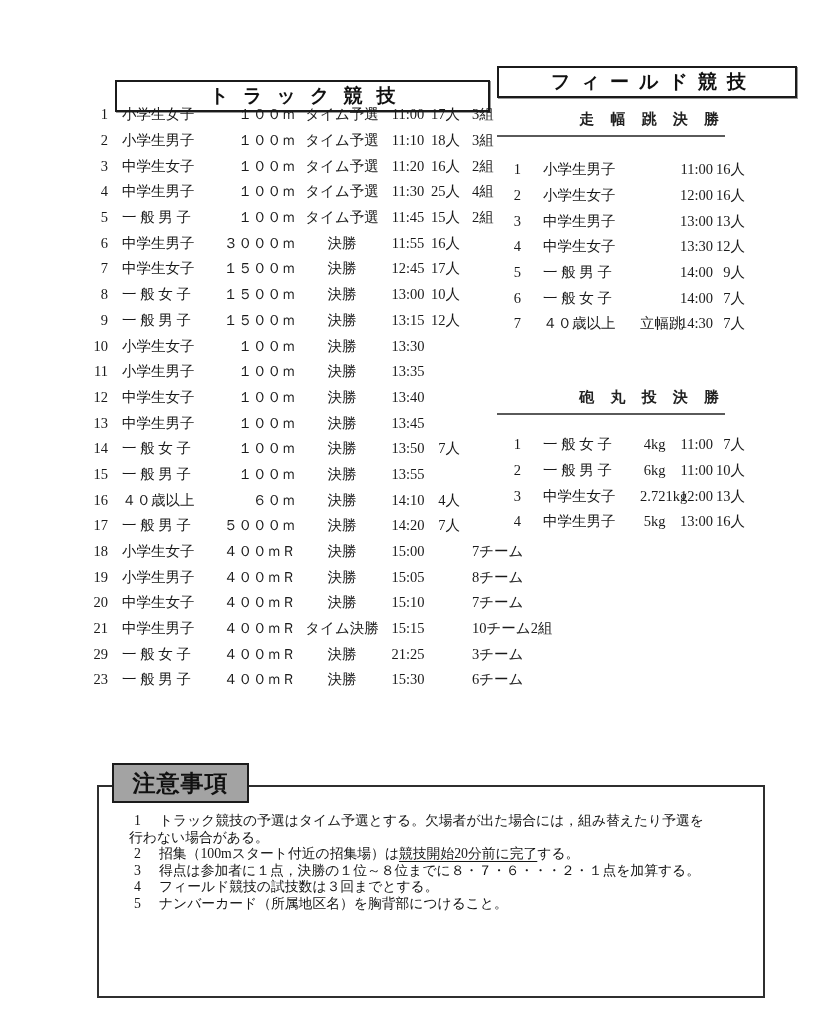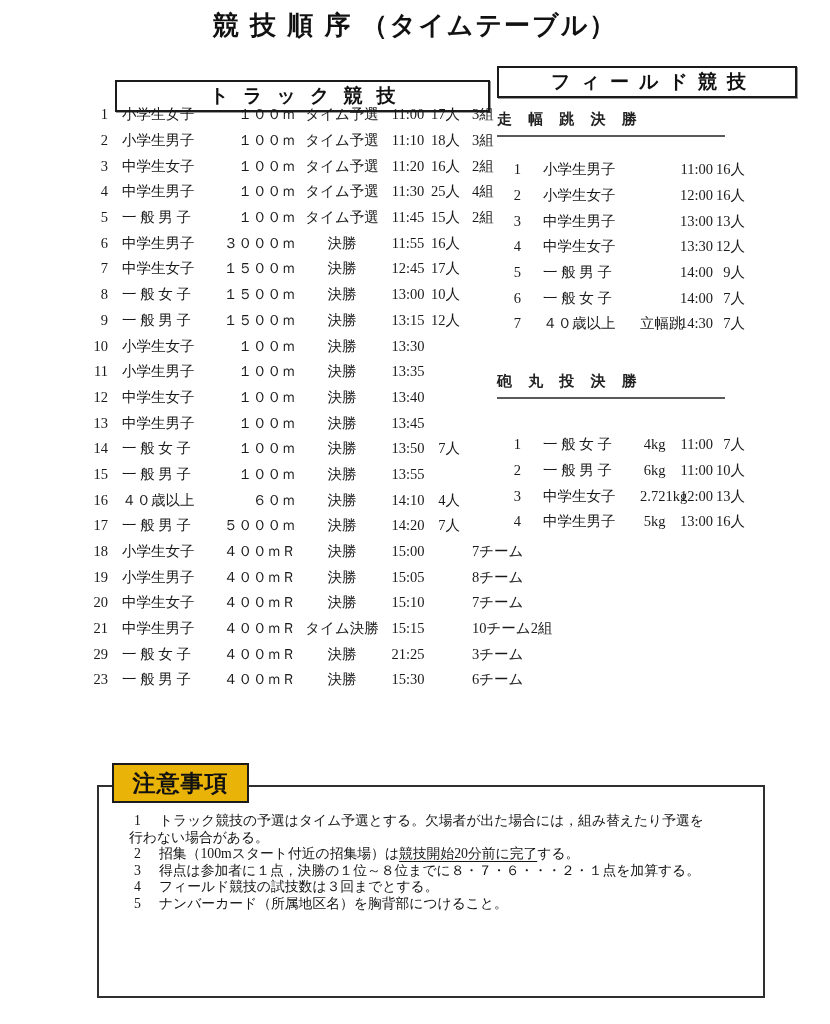--- a/index.html
+++ b/index.html
@@ -37,60 +37,59 @@
   .c-cat     { padding-left:14px; white-space:nowrap; }
   .c-event   { text-align:right;  white-space:nowrap; }
   .c-round   { text-align:center; white-space:nowrap; }
   .c-time    { text-align:center; white-space:nowrap; }
   .c-entries { text-align:right;  padding-right:4px; white-space:nowrap; }
   .c-groups  { text-align:left;   padding-left:8px;  white-space:nowrap; }
 
   
   .sub-head {
     position:absolute; left:497px; width:228px;
-    text-align:left; font-weight:bold; font-size:15px;
+    text-align:right; font-weight:bold; font-size:15px;
     letter-spacing:6px; padding-bottom:6px;
     border-bottom:2px solid #5a5a5a; color:#222;
   }
   .sub-head.lj { top:110px; }
-  .sub-head.sp { top:372px; }
+  .sub-head.sp { top:388px; }
 
   .field-table { position:absolute; left:497px; width:270px; font-size:14.5px; }
   .field-table.lj { top:157px; }
   .field-table.sp { top:432px; }
   .f-row {
     display:grid; height:25.7px; align-items:center;
     grid-template-columns:24px 88px 60px 44px 36px;
   }
   .f-cat   { padding-left:22px; white-space:nowrap; }
   .f-extra { text-align:center; white-space:nowrap;margin-left:31px; }
   .f-time  { text-align:right; white-space:nowrap; }
 
   
   .notes-box {
     position:absolute; left:97px; top:785px; width:668px; height:213px;
     border:2px solid #2f2f2f; background:#fff;
   }
   .notes-label {
     position:absolute; left:112px; top:763px; width:137px; height:40px;
-    border:2px solid #1b1b1b; background:#eab308; z-index:3;
+    border:2px solid #1b1b1b; background:#a3a3a3; z-index:3;
     display:flex; align-items:center; justify-content:center;
     font-weight:bold; font-size:23px; letter-spacing:1px; color:#111;
   }
   .notes-list { padding:26px 12px 0 30px; font-size:13.8px; line-height:16.5px; color:#151515; }
   .note { text-indent:0; }
   .note-no { display:inline-block; width:10px; margin-left:5px; margin-right:15px; text-indent:0; }
   .note u { text-underline-offset:3px; }
 </style>
 </head>
 <body>
 
 <div class="page">
 
-  <div class="doc-title sans">競 技 順 序 （タイムテーブル）</div>
 
   <div class="head-box track sans">
     <span>トラック競技</span>
   </div>
   <div class="head-box field sans">
     <span>フィールド競技</span>
   </div>
 
   <div class="track-table" id="track-table">
       <div class="t-row">

